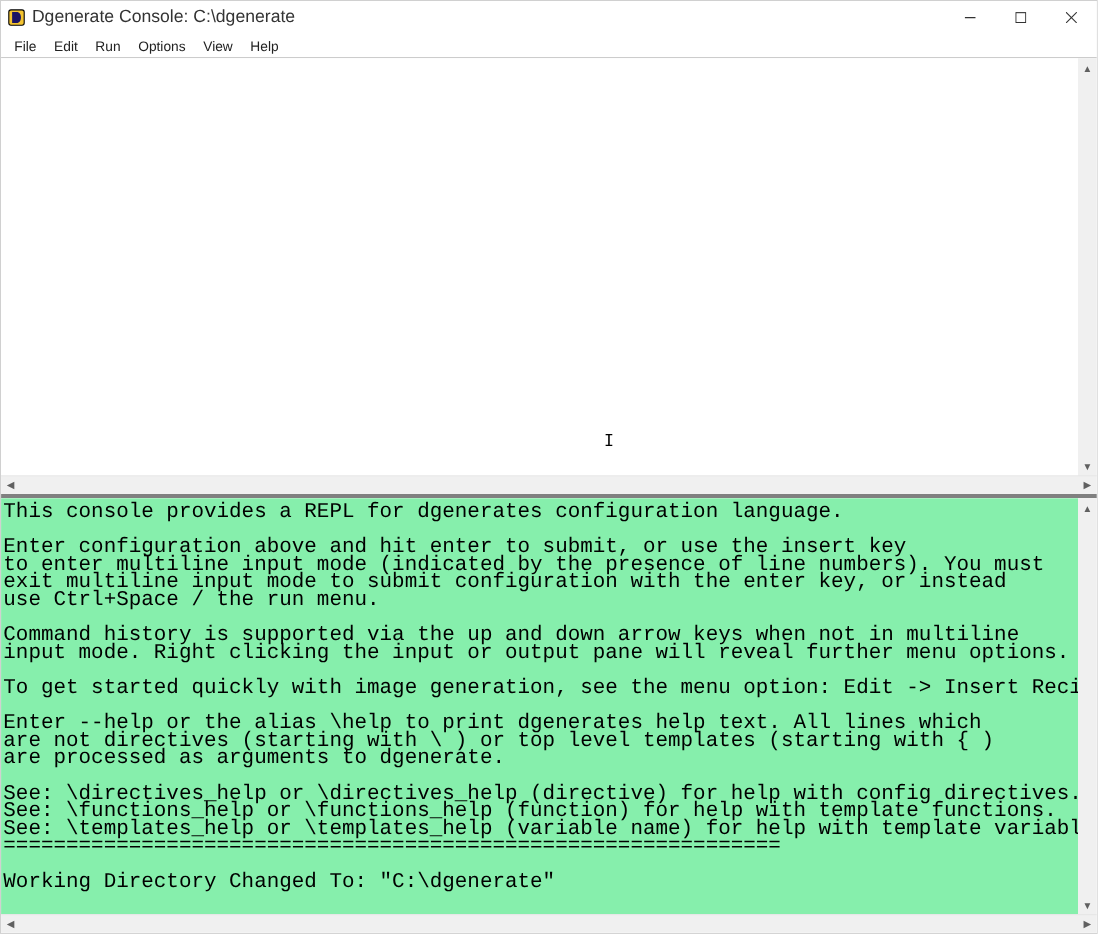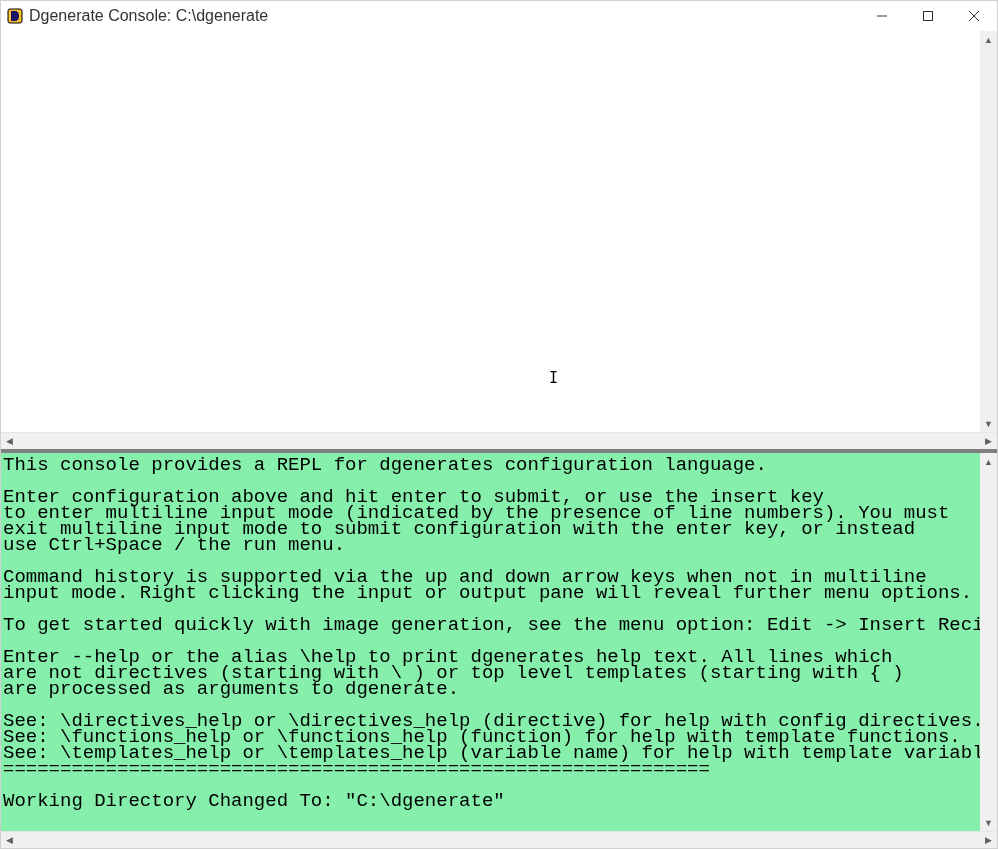--- a/index.html
+++ b/index.html
@@ -57,20 +57,28 @@
       </button>
       <button class="win-btn close">
         <svg width="10" height="10" viewBox="0 0 10 10">
             <line x1="0" y1="0" x2="10" y2="10" stroke="#333" stroke-width="1"></line>
             <line x1="10" y1="0" x2="0" y2="10" stroke="#333" stroke-width="1"></line>
           </svg>
       </button>
     </div>
   </div>
 
+  <div class="menubar">
+    <div class="menu-item">File</div>
+    <div class="menu-item">Edit</div>
+    <div class="menu-item">Run</div>
+    <div class="menu-item">Options</div>
+    <div class="menu-item">View</div>
+    <div class="menu-item">Help</div>
+  </div>
 
   <div class="content">
 
     <div class="top-pane pane-container">
       <div class="pane-row">
         <div class="top-text">
           <span class="caret">I</span>
         </div>
         <div class="vscroll">
           <div class="arrow">▲</div>

